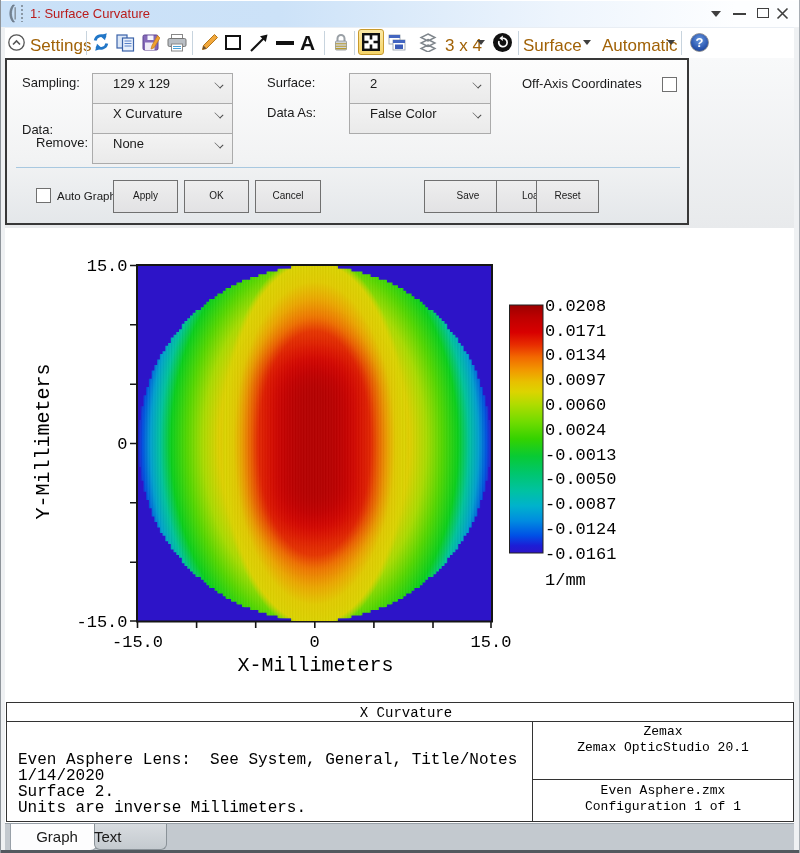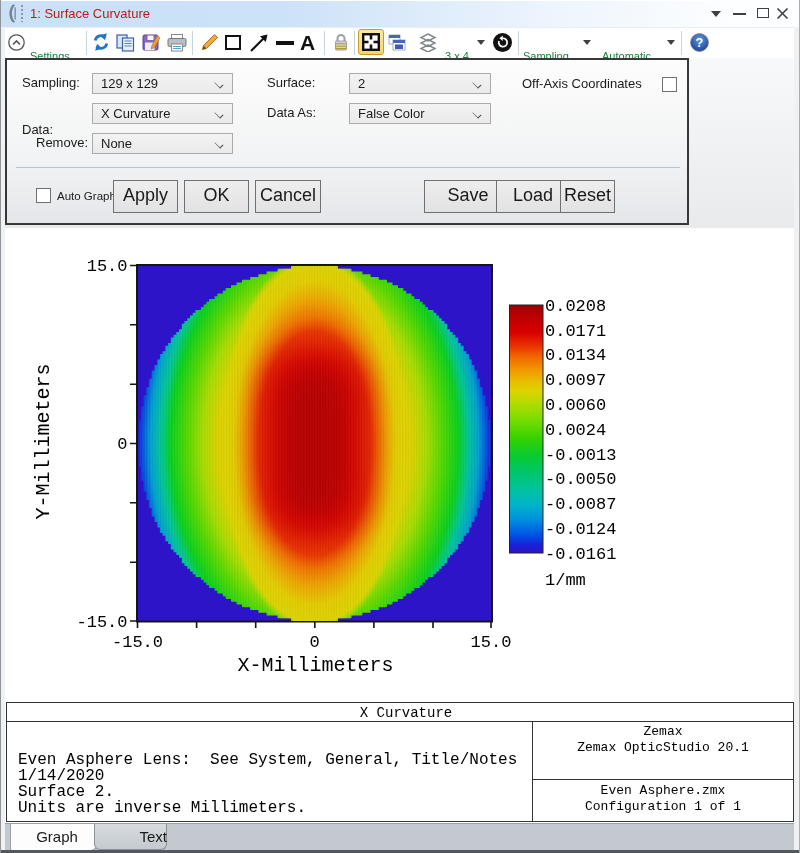--- a/index.html
+++ b/index.html
@@ -1,23 +1,23 @@
 <!DOCTYPE html>
 <html><head><meta charset="utf-8"><style>
 html,body{margin:0;padding:0}
 body{width:800px;height:853px;position:relative;font-family:"Liberation Sans",sans-serif;background:#fff;overflow:hidden}
 .a{position:absolute}
 .lbl{position:absolute;font-size:13px;color:#1a1a1a;white-space:nowrap}
-.dd{position:absolute;height:21px;box-sizing:border-box;border:1px solid #ababab;background:linear-gradient(#f3f3f3,#eaeaea);font-size:13px;color:#1a1a1a;line-height:19px;padding-left:8px;white-space:nowrap}
+.dd{position:absolute;height:31px;box-sizing:border-box;border:1px solid #ababab;background:linear-gradient(#f3f3f3,#eaeaea);font-size:13px;color:#1a1a1a;line-height:19px;padding-left:20px;white-space:nowrap}
 .dd:after{content:"";position:absolute;right:9px;top:6px;width:7px;height:7px;border-right:1.4px solid #4a4a4a;border-bottom:1.4px solid #4a4a4a;transform:rotate(45deg) scale(1,.6)}
-.btn{position:absolute;height:33px;box-sizing:border-box;border:1px solid #707070;background:linear-gradient(#eeeeee,#e2e2e4);font-size:18px;color:#1a1a1a;text-align:center;line-height:29px}
+.btn{position:absolute;height:33px;box-sizing:border-box;border:1px solid #707070;background:linear-gradient(#eeeeee,#e2e2e4);font-size:10px;color:#1a1a1a;text-align:center;line-height:29px}
 .cb{position:absolute;width:15px;height:15px;box-sizing:border-box;border:1px solid #707070;background:#fff}
 .sep{position:absolute;width:1px;top:31px;height:24px;background:#c8d4de}
 .mono{font-family:"Liberation Mono",monospace}
-.tbt{position:absolute;font-size:11px;color:#15803d;top:50px;white-space:nowrap}
+.tbt{position:absolute;font-size:17px;color:#a16207;top:36px;white-space:nowrap}
 .car{position:absolute;top:40px;width:0;height:0;border-left:4px solid transparent;border-right:4px solid transparent;border-top:5px solid #3f3f3f}
 </style></head><body>
 
 <div class="a" style="left:0;top:0;width:800px;height:27px;background:linear-gradient(90deg,#c9e0f7 0%,#cce2f8 35%,#eef5fd 70%,#fdfeff 92%);border-top:1px solid #fff;box-sizing:border-box"></div>
 <svg class="a" style="left:7px;top:4px" width="12" height="19" viewBox="0 0 12 19">
  <path d="M7.5 1 C3.5 5.5 3.5 13.5 7.5 18 L5.8 18 C1.8 13.5 1.8 5.5 5.8 1 Z" fill="#7a8896" stroke="#5c6a78" stroke-width="0.6"></path>
  <path d="M8.2 3.2 L8.2 15.5" stroke="#8b97a3" stroke-width="1.6"></path>
 </svg>
 <div class="a" style="left:21px;top:5px;width:2px;height:17px;background:repeating-linear-gradient(#8a98a6 0 2px,transparent 2px 4px)"></div>
 <div class="a" style="left:30px;top:6px;font-size:13px;color:#b91c1c">1: Surface Curvature</div>
@@ -107,21 +107,21 @@
 </svg>
 <div class="tbt" style="left:445px">3 x 4</div>
 <div class="car" style="left:477px"></div>
 
 <svg class="a" style="left:493px;top:33px" width="19" height="19" viewBox="0 0 19 19">
  <circle cx="9.5" cy="9.5" r="9.5" fill="#111"></circle>
  <path d="M6 8 A4.2 4.2 0 1 0 9.5 5.3" fill="none" stroke="#fff" stroke-width="1.7"></path>
  <path d="M9.8 2.6 L9.8 8 L6.4 5.3 Z" fill="#fff"></path>
 </svg>
 <div class="sep" style="left:518px"></div>
-<div class="tbt" style="left:523px">Sampling</div>
+<div class="tbt" style="left:523px">Surface</div>
 <div class="car" style="left:583px"></div>
 <div class="tbt" style="left:602px">Automatic</div>
 <div class="car" style="left:667px"></div>
 <div class="sep" style="left:681px"></div>
 
 <svg class="a" style="left:690px;top:33px" width="19" height="19" viewBox="0 0 19 19">
  <defs>
       <radialGradient id="hg" cx="0.5" cy="0.35" r="0.8">
         <stop offset="0" stop-color="#6a9ae0"></stop>
         <stop offset="0.6" stop-color="#2b57b0"></stop>
@@ -147,21 +147,21 @@
 <div class="lbl" style="left:522px;top:75.5px">Off-Axis Coordinates</div>
 <div class="cb" style="left:662px;top:77px"></div>
 <div class="a" style="left:16px;top:167px;width:664px;height:1px;background:#a8c8e0"></div>
 <div class="cb" style="left:36px;top:188px"></div>
 <div class="lbl" style="left:57px;top:190px;font-size:11.5px">Auto Graph</div>
 <div class="btn" style="left:113px;top:180px;width:65px">Apply</div>
 <div class="btn" style="left:184px;top:180px;width:65px">OK</div>
 <div class="btn" style="left:255px;top:180px;width:66px">Cancel</div>
 <div class="btn" style="left:424px;top:180px;width:88px">Save</div>
 <div class="btn" style="left:496px;top:180px;width:74px">Load</div>
-<div class="btn" style="left:560px;top:180px;width:55px">Reset</div>
+<div class="btn" style="left:536px;top:180px;width:63px">Reset</div>
 
 <svg class="a" style="left:0;top:0" width="800" height="853" viewBox="0 0 800 853">
  <defs>
   <radialGradient id="rim" gradientUnits="userSpaceOnUse" cx="314.5" cy="443.2" r="177.3" gradientTransform="translate(0,-199.4) scale(1,1.45)">
    <stop offset="0" stop-color="#b40000"></stop>
    <stop offset="0.10" stop-color="#bc0000"></stop>
    <stop offset="0.20" stop-color="#c60000"></stop>
    <stop offset="0.28" stop-color="#e00c00"></stop>
    <stop offset="0.335" stop-color="#ea3800"></stop>
    <stop offset="0.395" stop-color="#f27000"></stop>
@@ -276,19 +276,19 @@
 Units are inverse Millimeters.
 
 Width = 30, Decenter x = 0, y = 0 Millimeters.</pre>
 <div class="a mono" style="left:533px;top:724px;width:260px;text-align:center;font-size:13px;line-height:16.1px;color:#000">Zemax<br>Zemax OpticStudio 20.1</div>
 <div class="a mono" style="left:533px;top:783px;width:260px;text-align:center;font-size:13px;line-height:16.1px;color:#000">Even Asphere.zmx<br>Configuration 1 of 1</div>
 
 <div class="a" style="left:0;top:823px;width:800px;height:30px;background:#c3c9cf;border-top:1px solid #98a0a8;box-sizing:border-box"></div>
 <div class="a" style="left:10px;top:824px;width:86px;height:26px;background:#fdfdfe;border:1px solid #98a0a8;border-top:none;border-radius:0 0 8px 2px;"></div>
 <div class="a" style="left:14px;top:828px;width:86px;text-align:center;font-size:15px;color:#1a1a1a">Graph</div>
 <div class="a" style="left:94px;top:824px;width:73px;height:26px;background:linear-gradient(#d8dce0,#c4cacf);border:1px solid #8a9298;border-top:none;border-radius:0 0 6px 6px;box-sizing:border-box"></div>
-<div class="a" style="left:94px;top:828px;width:73px;text-align:right;font-size:15px;color:#1a1a1a">Text</div>
+<div class="a" style="left:94px;top:828px;width:73px;text-align:left;font-size:15px;color:#1a1a1a">Text</div>
 <div class="a" style="left:0;top:850px;width:800px;height:3px;background:#53585e"></div>
 
 <div class="a" style="left:0;top:0;width:1px;height:853px;background:#8e949a"></div>
 <div class="a" style="left:1px;top:27px;width:4px;height:823px;background:#eff1f3"></div>
 <div class="a" style="left:794px;top:27px;width:5px;height:823px;background:#eff1f3"></div>
 <div class="a" style="left:799px;top:0;width:1px;height:853px;background:#a8aeb4"></div>
 
 </body></html>

